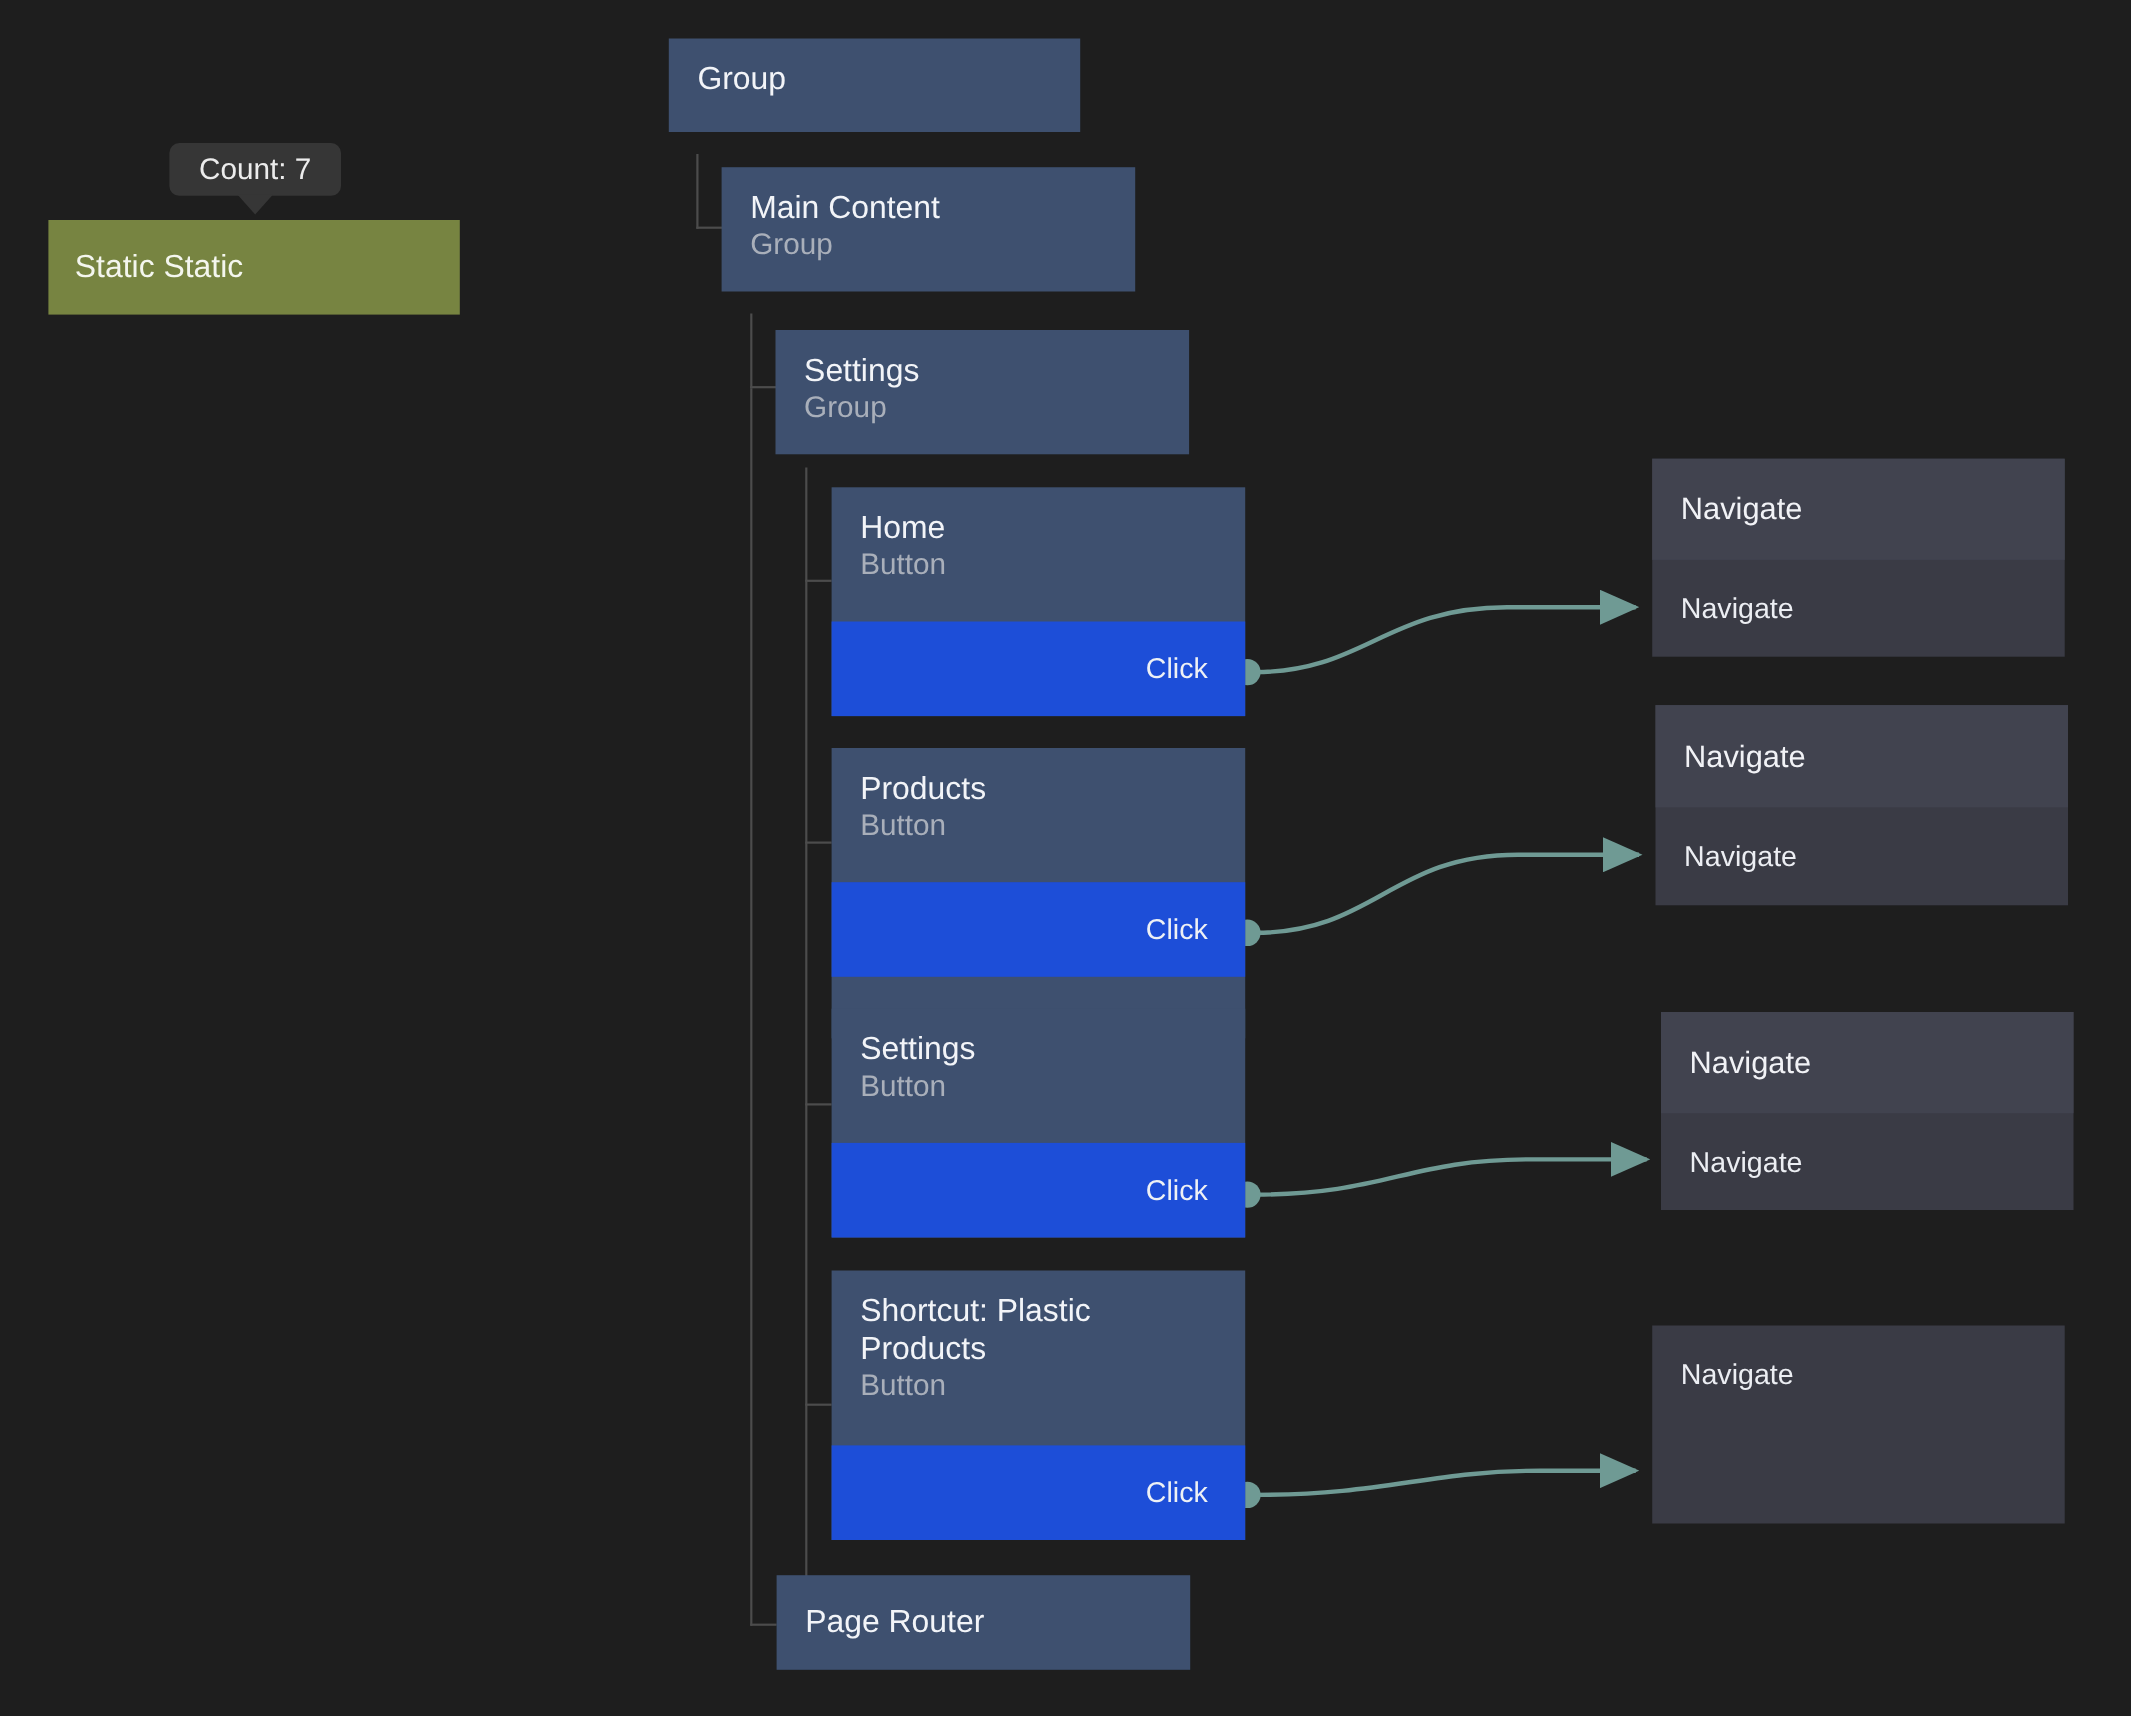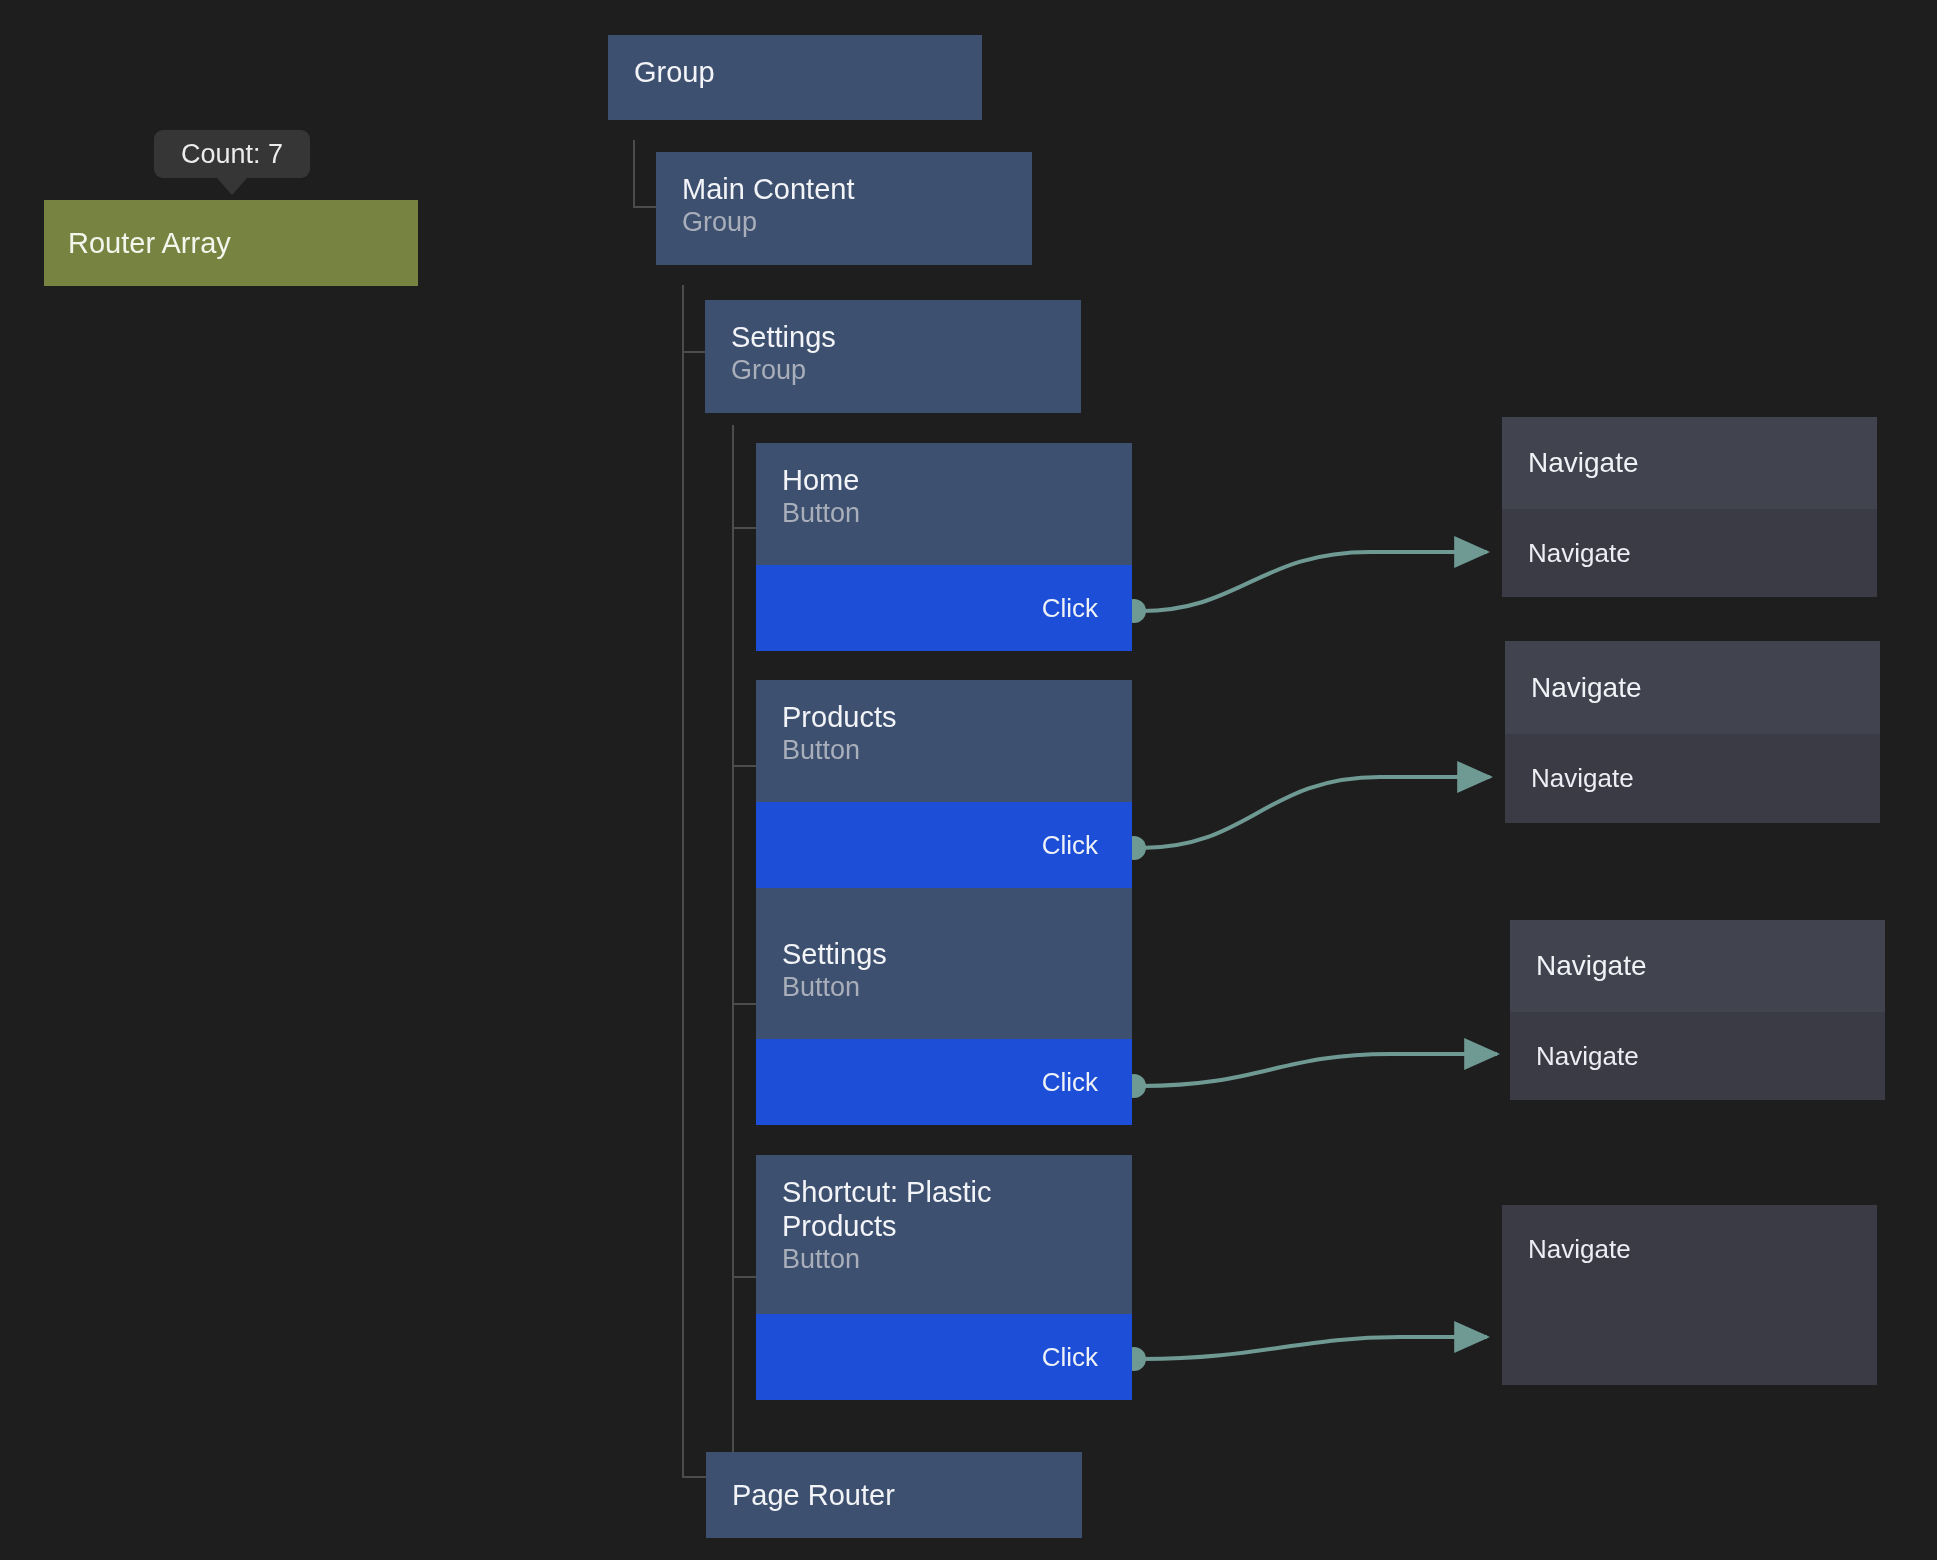--- a/index.html
+++ b/index.html
@@ -87,21 +87,21 @@
   <div class="hline" style="left:732px;top:765px;width:24px;"></div>
   <div class="hline" style="left:732px;top:1003px;width:24px;"></div>
   <div class="hline" style="left:732px;top:1276px;width:24px;"></div>
 
   <div class="tooltip" style="left:154px;top:130px;width:156px;height:48px;">
     <span>Count: 7</span>
   </div>
   <div class="tooltip-arrow" style="left:216px;top:177px;"></div>
 
   <div class="greennode" style="left:44px;top:200px;width:374px;height:86px;">
-    <span>Router Array</span>
+    <span>Static Static</span>
   </div>
 
   <div class="node treenode" style="left:608px;top:35px;width:374px;height:85px;">
     <div class="body">
       <div class="ttl">Group</div>
     </div>
   </div>
 
   <div class="node treenode" style="left:656px;top:152px;width:376px;height:113px;">
     <div class="body">
@@ -150,21 +150,21 @@
   <div class="node treenode" style="left:756px;top:1155px;width:376px;height:245px;">
     <div class="body" style="height:159px;box-sizing:border-box;">
       <div class="ttl" style="max-width:260px;">Shortcut: Plastic Products</div>
       <div class="sub">Button</div>
     </div>
     <div class="port-row" style="height:86px;">
       <span class="port-label">Click</span>
     </div>
   </div>
 
-  <div class="node treenode" style="left:706px;top:1432px;width:376px;height:86px;margin-top:20px;">
+  <div class="node treenode" style="left:706px;top:1432px;width:376px;height:86px;">
     <div class="body" style="display:flex;align-items:center;height:100%;padding-top:0;padding-bottom:0;">
       <div class="ttl">Page Router</div>
     </div>
   </div>
 
   <div class="actnode" style="left:1502px;top:417px;width:375px;height:180px;">
     <div class="hdr" style="height:92px;">Navigate</div>
     <div class="row" style="height:88px;">Navigate</div>
   </div>
 

